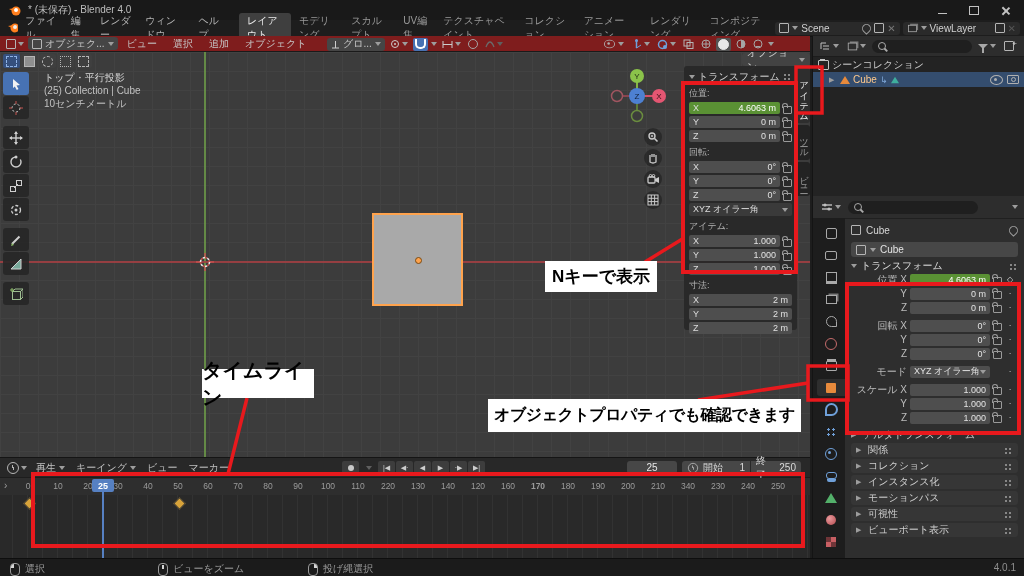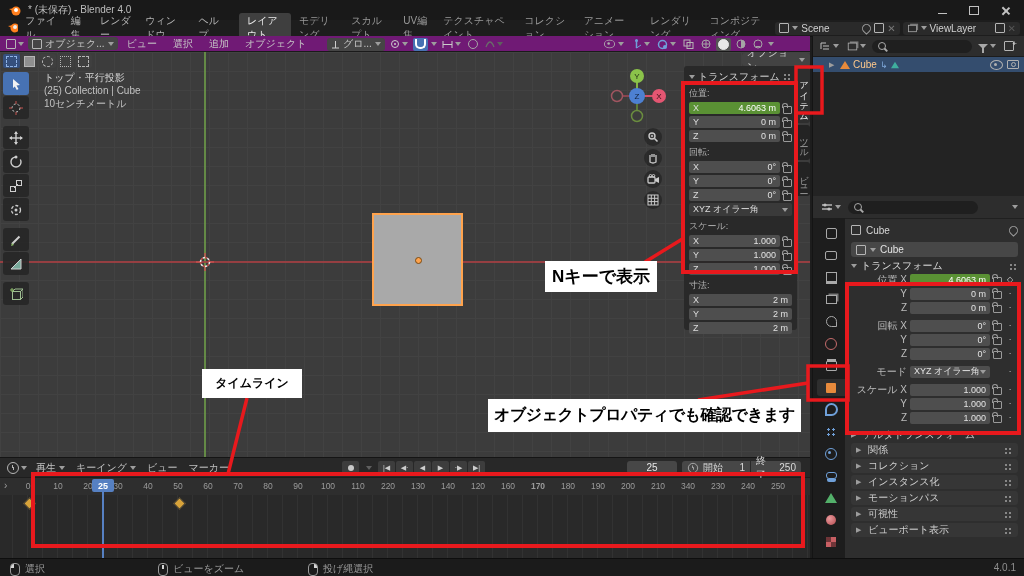--- a/index.html
+++ b/index.html
@@ -41,21 +41,21 @@
   .funnel::after{content:'';position:absolute;left:-1px;top:-1px;width:2px;height:5px;background:#a8a8a8;}
   .clocki{width:10px;height:10px;border:1px solid #b5b5b5;border-radius:50%;position:relative;flex:none;}
   .clocki::after{content:'';position:absolute;left:4px;top:2px;width:1px;height:3px;background:#b5b5b5;box-shadow:1px 2px 0 0 #b5b5b5;}
   .sqicon{width:8px;height:8px;border:1px solid #b5b5b5;border-radius:1px;flex:none;}
   .mouse{width:8px;height:11px;border:1px solid #9a9a9a;border-radius:4px;position:relative;flex:none;}
   .mouse::after{content:'';position:absolute;background:#d6d6d6;}
   .mouse.l::after{left:0;top:0;width:3px;height:4px;border-radius:3px 0 0 0;}
   .mouse.m::after{left:2.5px;top:1px;width:2px;height:4px;}
   .mouse.r::after{right:0;top:0;width:3px;height:4px;border-radius:0 3px 0 0;}
   
-  .vheader{position:absolute;left:0;top:36px;width:810px;height:16px;background:#701a75;border-bottom:1px solid #1a1a1a;box-sizing:border-box;color:#c6c6c6;text-align:right;}
+  .vheader{position:absolute;left:0;top:36px;width:810px;height:16px;background:#7f1d1d;border-bottom:1px solid #1a1a1a;box-sizing:border-box;color:#c6c6c6;text-align:right;}
   .vh-left{display:flex;align-items:center;height:100%;gap:2px;padding-left:4px;}
   .vh-mid{position:absolute;left:327px;top:1px;display:flex;align-items:center;gap:3px;height:14px;}
   .vh-right{position:absolute;left:601px;top:1px;display:flex;align-items:center;gap:3px;height:14px;}
   .hfield{background:#454545;border-radius:3px;height:13px;display:flex;align-items:center;gap:3px;padding:0 4px;}
   .hbtn{height:13px;display:flex;align-items:center;gap:2px;padding:0 2px;border-radius:2px;}
   .hbtn.blue{background:#4772b3;}
   .shade-circle{width:9px;height:9px;border:1px solid #a5a5a5;border-radius:50%;}
   .shade-circle.solid{background:#e8e8e8;border-color:#e8e8e8;}
   .magnet{width:7px;height:8px;border:2px solid #fff;border-top:none;border-radius:0 0 5px 5px;}
   
@@ -163,21 +163,21 @@
   .keyframe{position:absolute;width:7px;height:7px;background:#d8a33a;border:1px solid #333;transform:rotate(45deg);top:4px;z-index:2;}
   .tl-expand{position:absolute;left:4px;top:22px;color:#9d9d9d;font-size:10px;}
   
   .statusbar{position:absolute;left:0;top:558px;right:0;height:18px;background:#1b1b1b;border-top:1px solid #0e0e0e;color:#9c9c9c;box-sizing:border-box;}
   .sb-item{position:absolute;top:3px;display:flex;gap:5px;align-items:center;}
   .sb-version{position:absolute;right:8px;top:3px;color:#8e8e8e;}
   
   .anno-svg{position:absolute;left:0;top:0;width:1024px;height:576px;z-index:60;pointer-events:none;}
   .anno-label{position:absolute;background:#ffffff;color:#000;font-weight:bold;display:flex;align-items:center;justify-content:center;z-index:61;}
   #anno-nkey{left:545px;top:261px;width:112px;height:31px;font-size:17px;}
-  #anno-timeline{left:202px;top:369px;width:100px;height:29px;font-size:12px;}
+  #anno-timeline{left:202px;top:369px;width:112px;height:29px;font-size:20px;}
   #anno-objprops{left:488px;top:399px;width:313px;height:33px;font-size:16px;letter-spacing:-0.5px;}
 </style>
 </head>
 <body>
 
 <div id="root">
 
   <div class="titlebar">
     <svg width="14" height="12">
         <circle cx="8" cy="7" r="4.5" fill="#ff7f1e"></circle>
@@ -540,21 +540,21 @@
       <span class="np-field">
           <span class="ax">Z</span>
           <span>0°</span>
         </span>
       <span class="lock"></span>
     </div>
     <div class="np-drop">
       <span>XYZ オイラー角</span>
         <span class="chev"></span>
     </div>
-    <div class="np-label">スケール:</div>
+    <div class="np-label">アイテム:</div>
     <div class="np-row">
       <span class="np-field">
           <span class="ax">X</span>
           <span>1.000</span>
         </span>
       <span class="lock"></span>
     </div>
     <div class="np-row">
       <span class="np-field">
           <span class="ax">Y</span>
@@ -614,20 +614,24 @@
           <span class="mag"></span>
         </div>
       <span class="hbtn">
           <span class="funnel"></span>
           <span class="chev"></span>
         </span>
       <span class="hbtn">
           <span class="sqicon"></span>
           <span style="color:#cfcfcf;font-size:8px;margin-left:-4px;margin-top:-6px">+</span>
         </span>
+    </div>
+    <div class="out-row">
+      <span class="coll-icon"></span>
+      <span>シーンコレクション</span>
     </div>
     <div class="out-row selected">
       <span style="width:8px"></span>
       <span class="tri">▶</span>
       <span class="mesh-tri"></span>
       <span style="color:#ffc98c">Cube</span>
       <span class="anim-icon">↳</span>
       <span class="mesh-tri teal" style="transform:scale(.8)"></span>
       <span class="out-right">
         <span class="eye"></span>

